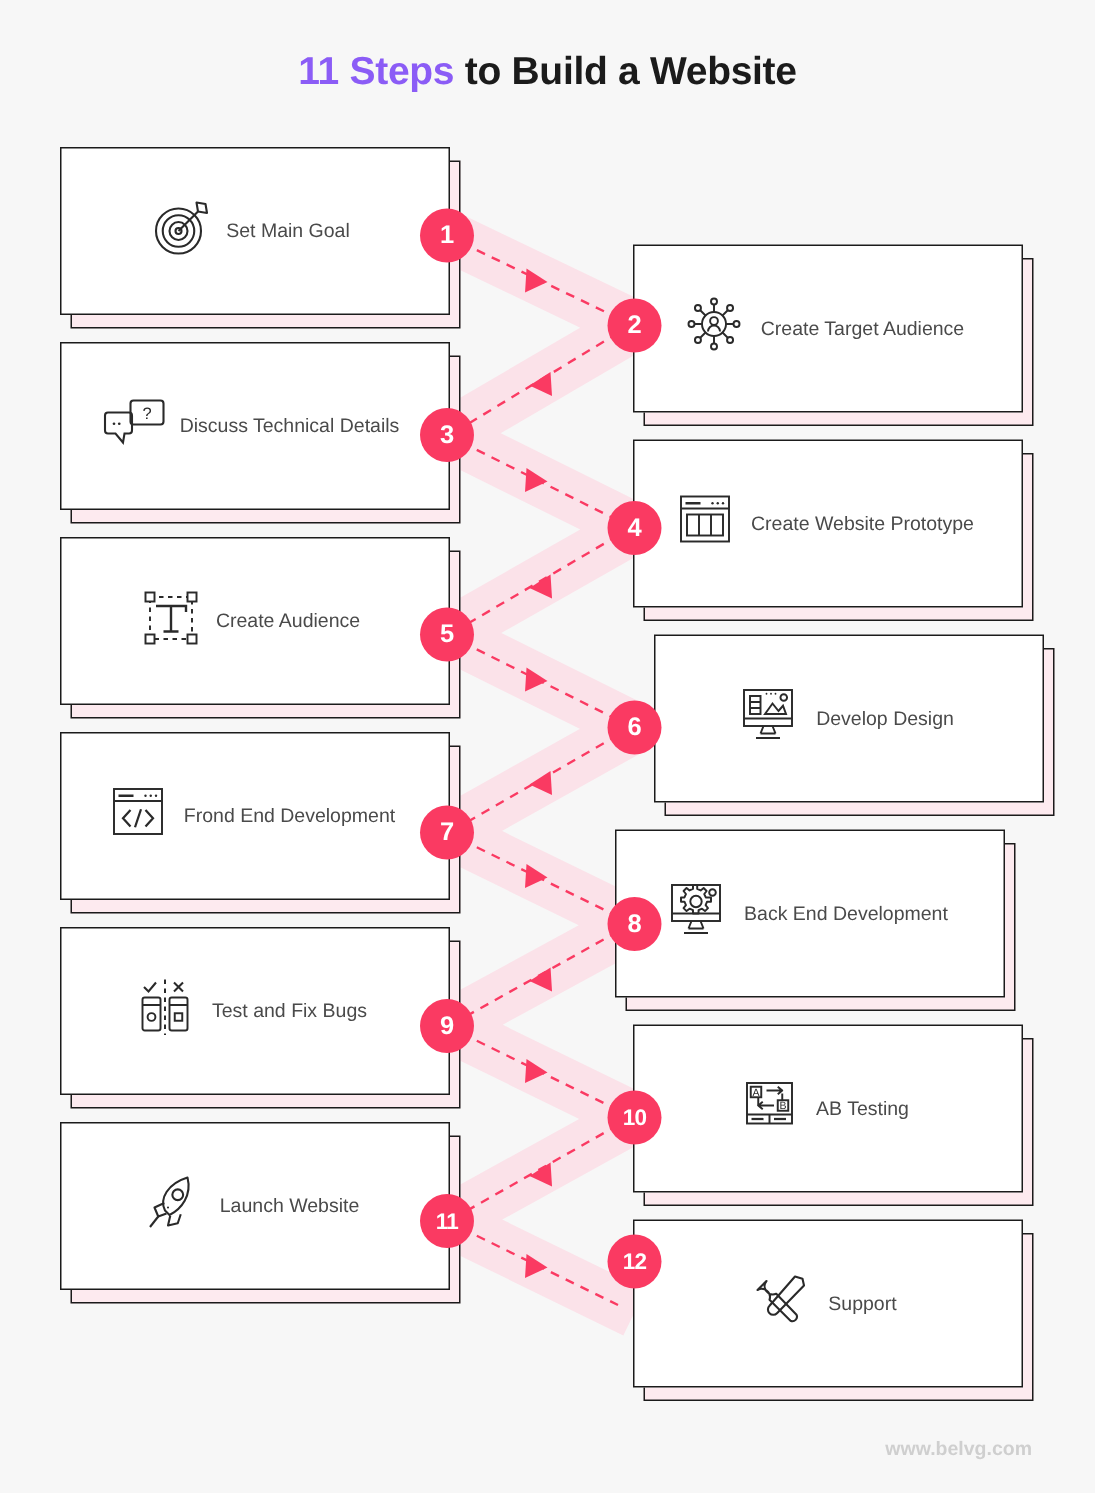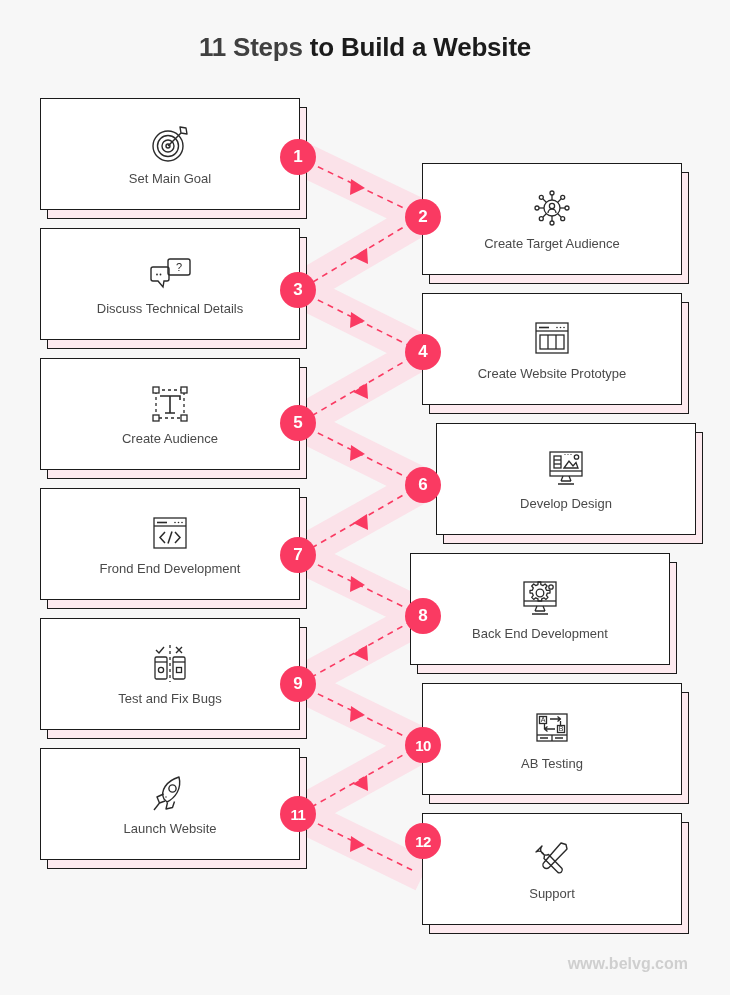--- a/index.html
+++ b/index.html
@@ -28,21 +28,21 @@
     left: 0;
     top: 30px;
     width: 730px;
     text-align: center;
     font-size: 26px;
     font-weight: bold;
     color: #1b1b1b;
     letter-spacing: -0.2px;
     line-height: 34px;
   }
-  .title .accent { color: #404040; margin-top: 15px; }
+  .title .accent { color: #8b5cf6; margin-top: 15px; }
 
   
   .zigzag-layer {
     position: absolute;
     left: 0; top: 0;
     width: 730px; height: 995px;
     z-index: 1;
     pointer-events: none;
   }
 
@@ -75,21 +75,21 @@
   .card-face {
     position: absolute;
     left: 0;
     top: 0;
     width: 260px;
     height: 112px;
     background: #ffffff;
     border: 1.5px solid #1b1b1b;
     box-sizing: border-box;
     display: flex;
-    flex-direction: column;
+    flex-direction: row;
     align-items: center;
     justify-content: center;
   }
   .card-icon {
     height: 46px;
     display: flex;
     align-items: center;
     justify-content: center;
     margin-bottom: 4px;
   }
@@ -120,21 +120,21 @@
     z-index: 5;
     box-sizing: border-box;
   }
   .badge.wide { font-size: 15px; letter-spacing: -0.5px; }
 
   
   .footer {
     position: absolute;
     right: 42px;
     bottom: 22px;
-    font-size: 16px;
+    font-size: 13px;
     font-weight: bold;
     color: #cfcfcf;
     z-index: 4;
   }
 </style>
 </head>
 <body>
 
 <div id="infographic">
 

